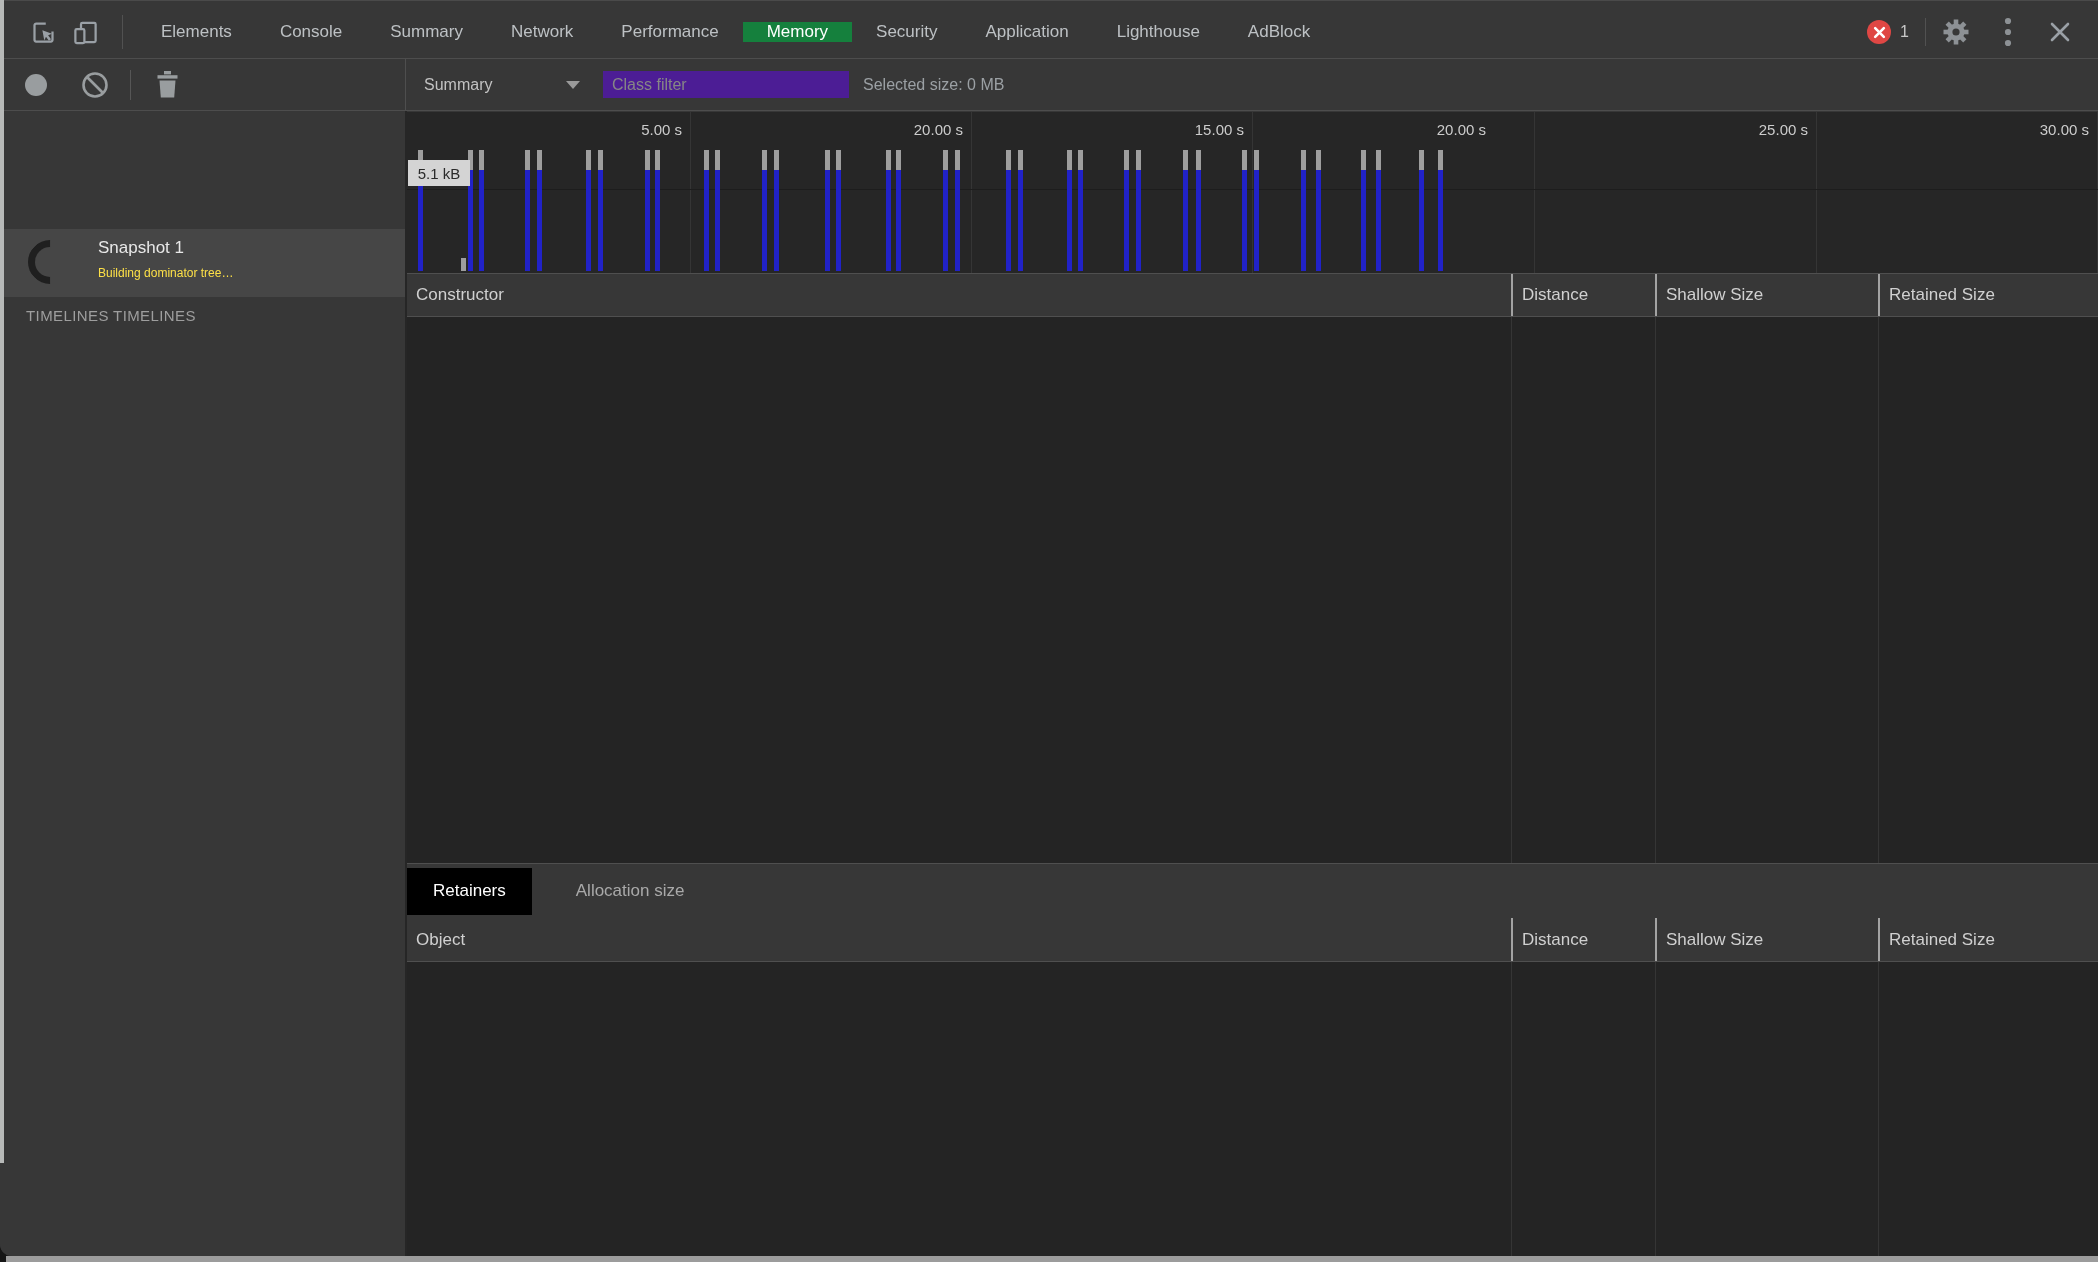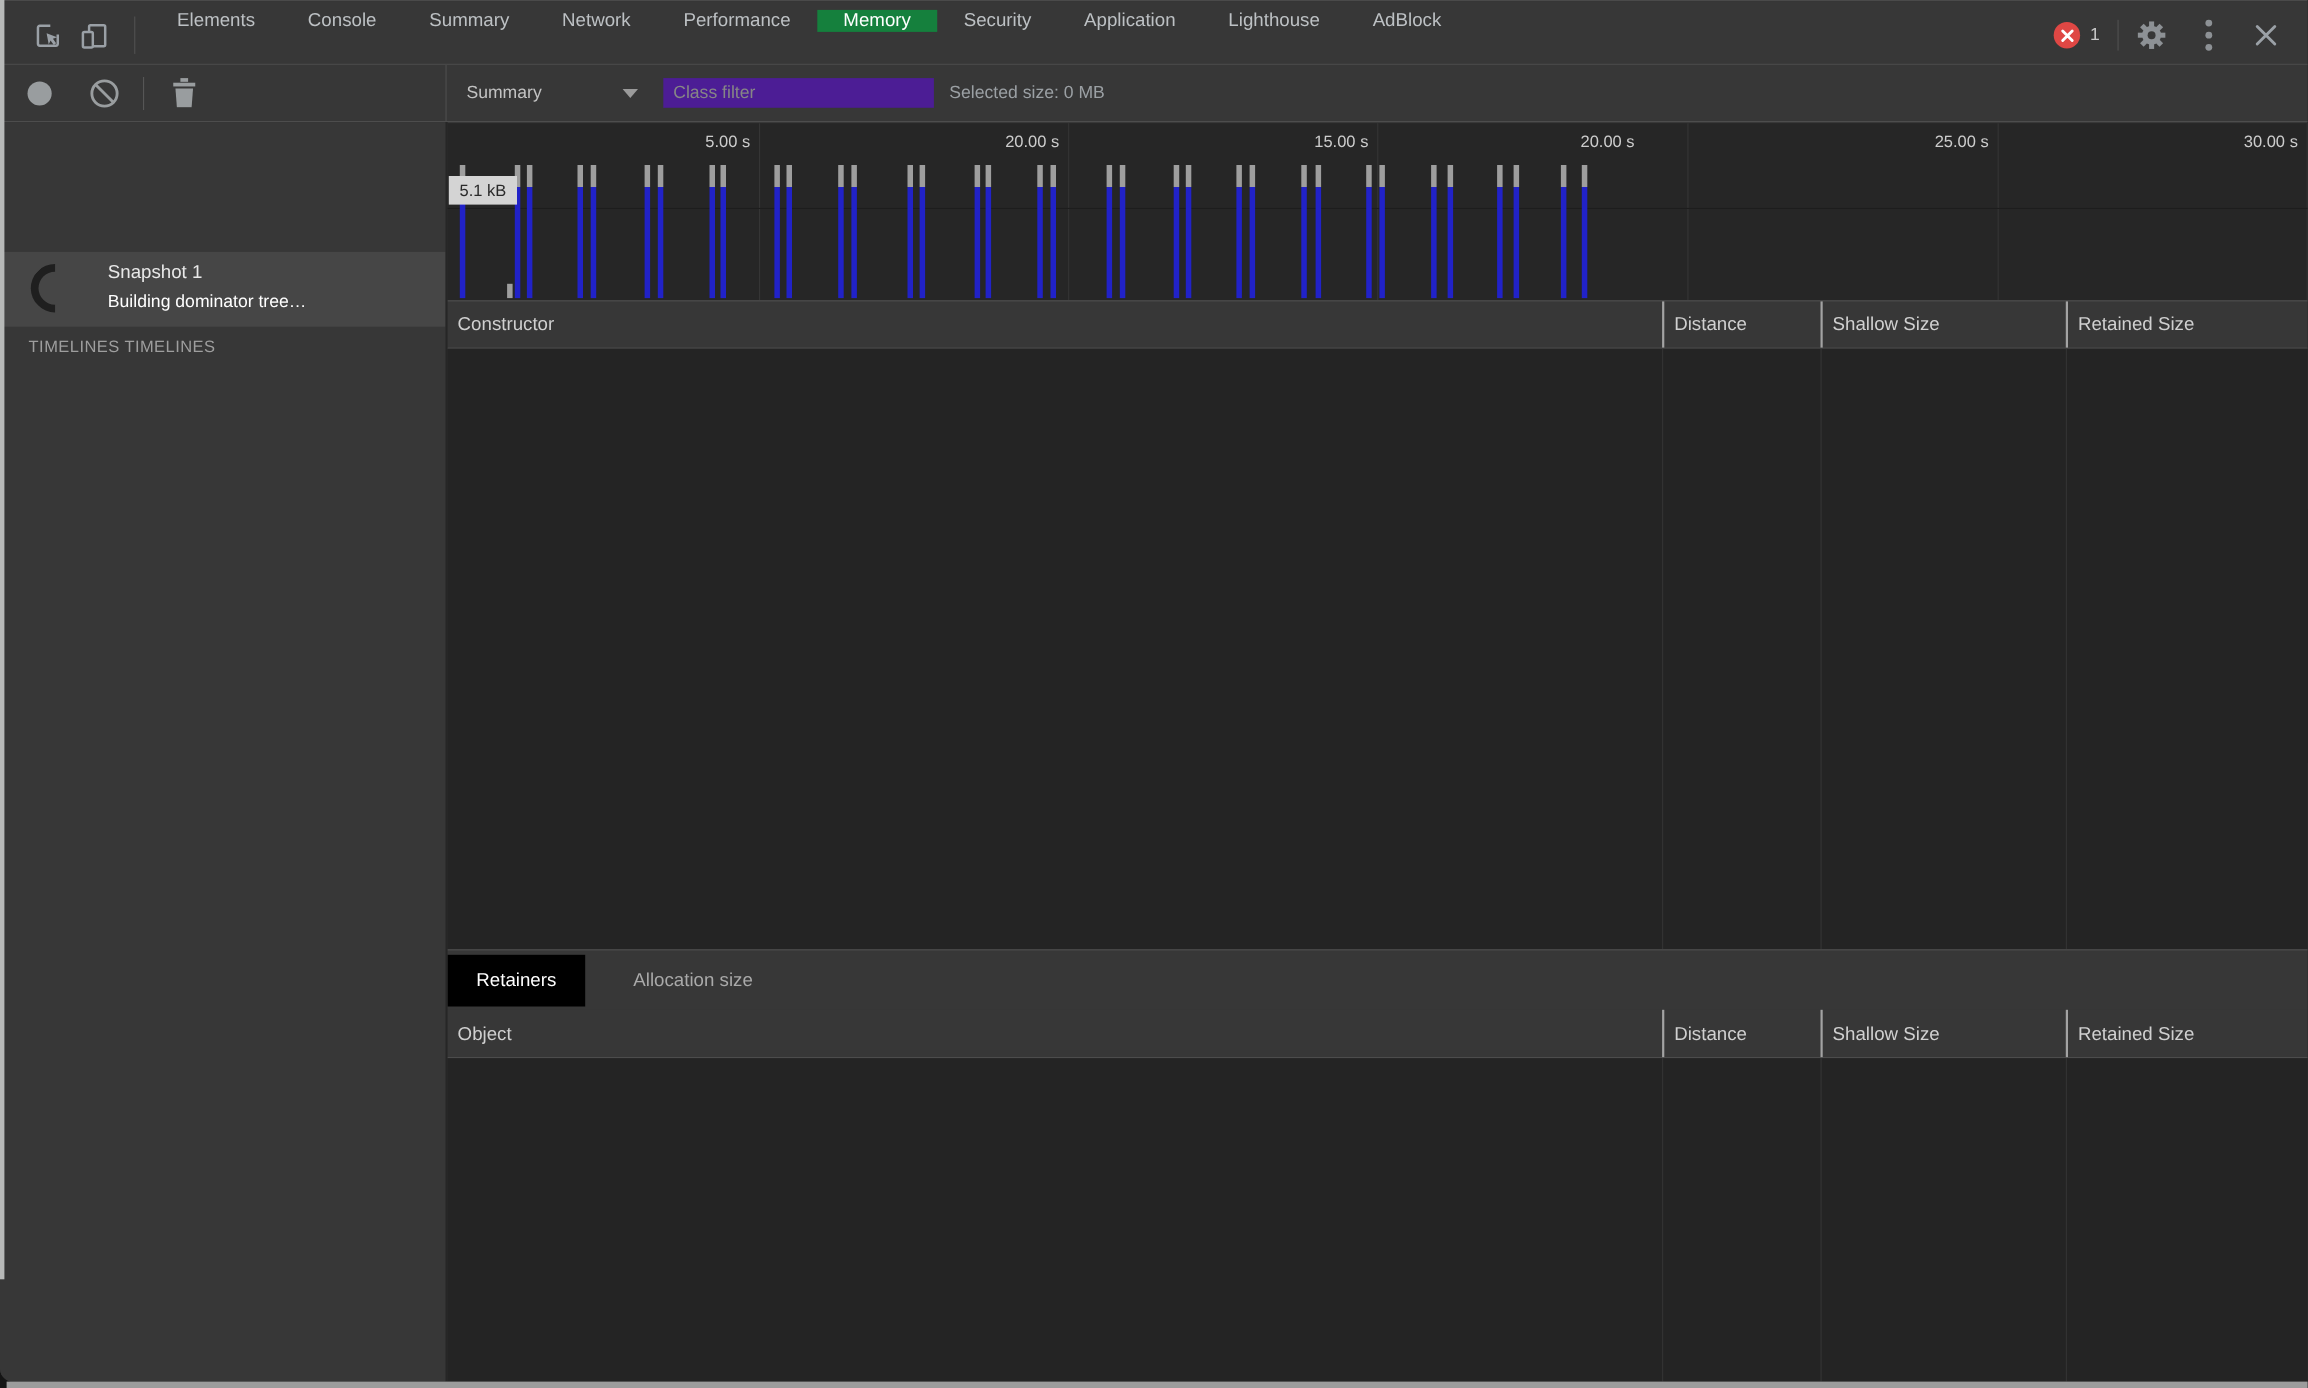--- a/index.html
+++ b/index.html
@@ -16,21 +16,21 @@
   }
   
   .tabbar{
     position:absolute;left:0;top:0;width:100%;height:58px;
     background:#373737;border-bottom:1px solid #4d4d4d;box-sizing:border-box;
     display:flex;align-items:stretch;padding:8px 8px 3px 0;
   }
   .icon-btn{display:flex;align-items:center;justify-content:center;cursor:pointer;}
   .tb-iconbtn{width:42px;}
   .tabbar .vsep{width:1px;background:#515151;margin:6px 14px 6px 16px;}
-  .tabs{display:flex;align-items:flex-start;}
+  .tabs{display:flex;align-items:center;}
   .tab{
     display:flex;align-items:center;padding:0 24px;font-size:17px;color:#bdc1c4;
     cursor:pointer;white-space:nowrap;
   }
   .tab.active{background:#15803d;color:#fff;}
   .tab-right{margin-left:auto;display:flex;align-items:center;}
   .err-badge{
     width:24px;height:24px;border-radius:50%;display:flex;align-items:center;justify-content:center;
     cursor:pointer;
   }
@@ -60,21 +60,21 @@
   .section-label{position:absolute;left:26px;top:196px;font-size:15px;color:#9e9e9e;letter-spacing:.4px;}
   .snapshot-row{
     position:absolute;left:0;top:228px;width:405px;height:68px;background:#464646;cursor:pointer;
   }
   .spinner{
     position:absolute;left:28px;top:11px;width:30px;height:30px;border-radius:50%;
     border:7px solid transparent;border-left-color:#1f1f1f;border-top-color:#1f1f1f;
     transform:rotate(-45deg);
   }
   .snap-title{position:absolute;left:98px;top:9px;font-size:17px;color:#e8e8e8;}
-  .snap-status{position:absolute;left:98px;top:37px;font-size:16px;color:#ffffff;}
+  .snap-status{position:absolute;left:98px;top:37px;font-size:12px;color:#fde047;}
   
   .panel-divider{position:absolute;left:405px;top:110px;width:2px;height:1146px;background:#262626;}
   .main{position:absolute;left:407px;top:110px;width:1691px;height:1146px;}
   .timeline{
     position:absolute;left:0;top:1px;width:1691px;height:161px;background:#262626;cursor:crosshair;
   }
   .gridline{position:absolute;top:0;width:1px;height:161px;background:#353535;}
   .grid-label{
     position:absolute;top:9px;width:122px;text-align:right;font-size:15px;color:#cccccc;pointer-events:none;
   }

